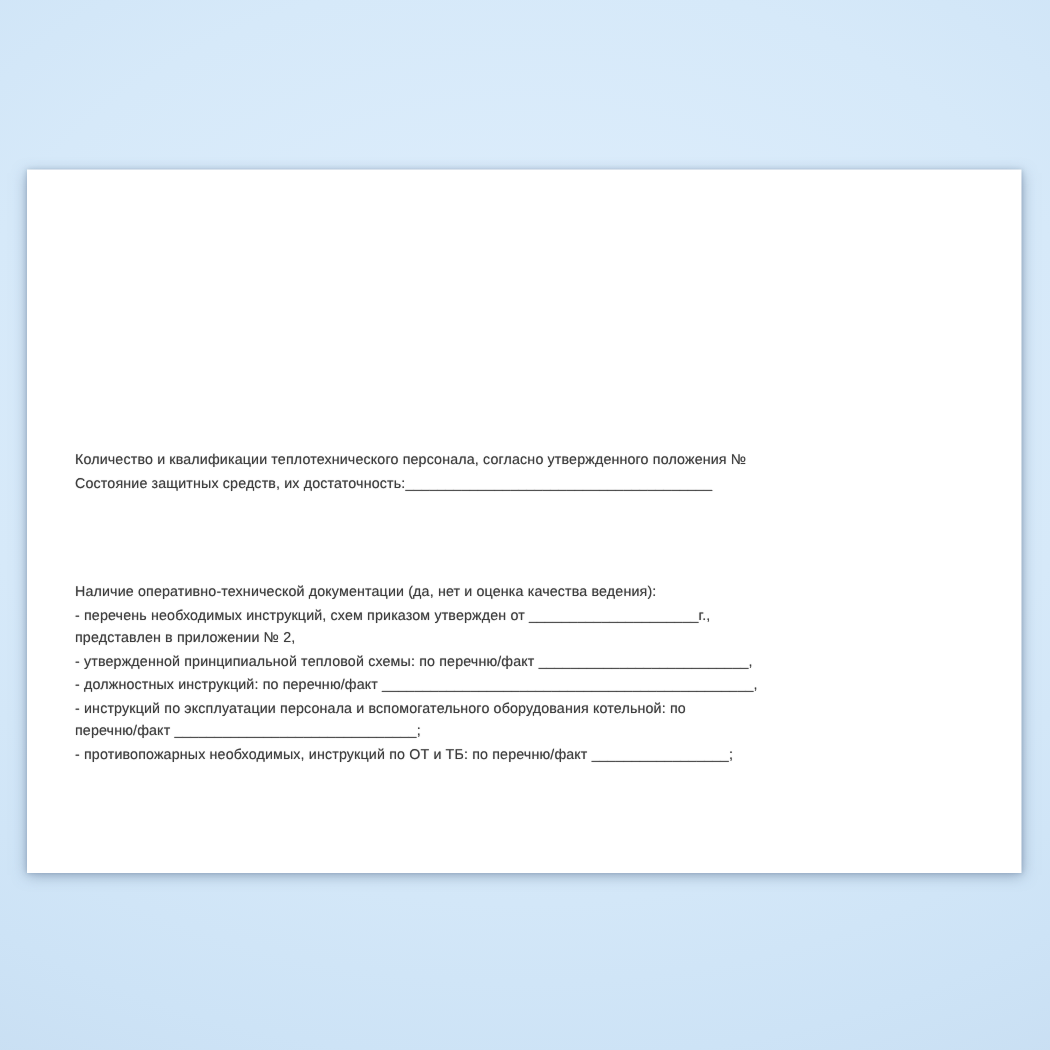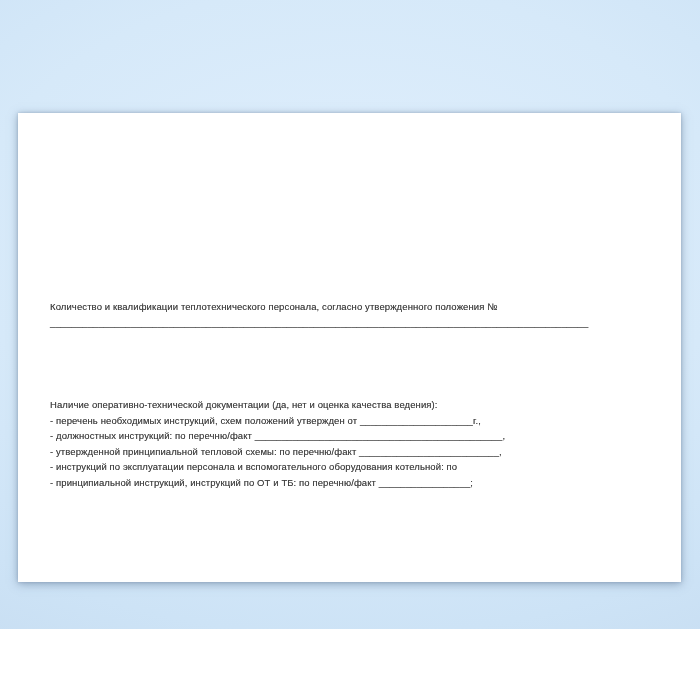--- a/index.html
+++ b/index.html
@@ -5,21 +5,21 @@
   html, body {
     margin: 0;
     padding: 0;
     width: 700px;
     height: 700px;
     overflow: hidden;
   }
   .scene {
     position: relative;
     width: 700px;
-    height: 629px;
+    height: 700px;
     background: radial-gradient(120% 90% at 50% 38%,
                 #e0effd 0%, #d6e9f9 45%, #cde3f6 70%, #c3d9ee 100%);
     font-family: "Liberation Sans", "DejaVu Sans", sans-serif;
   }
   .paper {
     position: absolute;
     left: 18px;
     top: 113px;
     width: 663px;
     height: 469px;
@@ -35,36 +35,38 @@
     font-size: 9.5px;
     line-height: 15.5px;
     letter-spacing: 0.1px;
     text-shadow: 0 0 0.6px rgba(62, 62, 62, 0.6);
   }
   .text-block .line {
     white-space: nowrap;
     height: 15.5px;
   }
   .block-personnel { top: 186px; }
-  .block-documentation { top: 284px; }
+  .block-documentation { top: 274px; }
 </style>
 </head>
 <body>
 
 <div class="scene">
   <div class="paper">
 
     <div class="text-block block-personnel">
       <div class="line">Количество и квалификации теплотехнического персонала, согласно утвержденного положения №</div>
-      <div class="line">____________________________________________________________________________________________________</div>
+      <div class="line">Состояние защитных средств, их достаточность:______________________________________</div>
     </div>
 
     <div class="text-block block-documentation">
       <div class="line">Наличие оперативно-технической документации (да, нет и оценка качества ведения):</div>
-      <div class="line">- перечень необходимых инструкций, схем положений утвержден от _____________________г.,</div>
+      <div class="line">- перечень необходимых инструкций, схем приказом утвержден от _____________________г.,</div>
+      <div class="line">представлен в приложении № 2,</div>
+      <div class="line">- утвержденной принципиальной тепловой схемы: по перечню/факт __________________________,</div>
       <div class="line">- должностных инструкций: по перечню/факт ______________________________________________,</div>
-      <div class="line">- утвержденной принципиальной тепловой схемы: по перечню/факт __________________________,</div>
       <div class="line">- инструкций по эксплуатации персонала и вспомогательного оборудования котельной: по</div>
-      <div class="line">- принципиальной инструкций, инструкций по ОТ и ТБ: по перечню/факт _________________;</div>
+      <div class="line">перечню/факт ______________________________;</div>
+      <div class="line">- противопожарных необходимых, инструкций по ОТ и ТБ: по перечню/факт _________________;</div>
     </div>
 
   </div>
 </div>
 
 </body></html>

